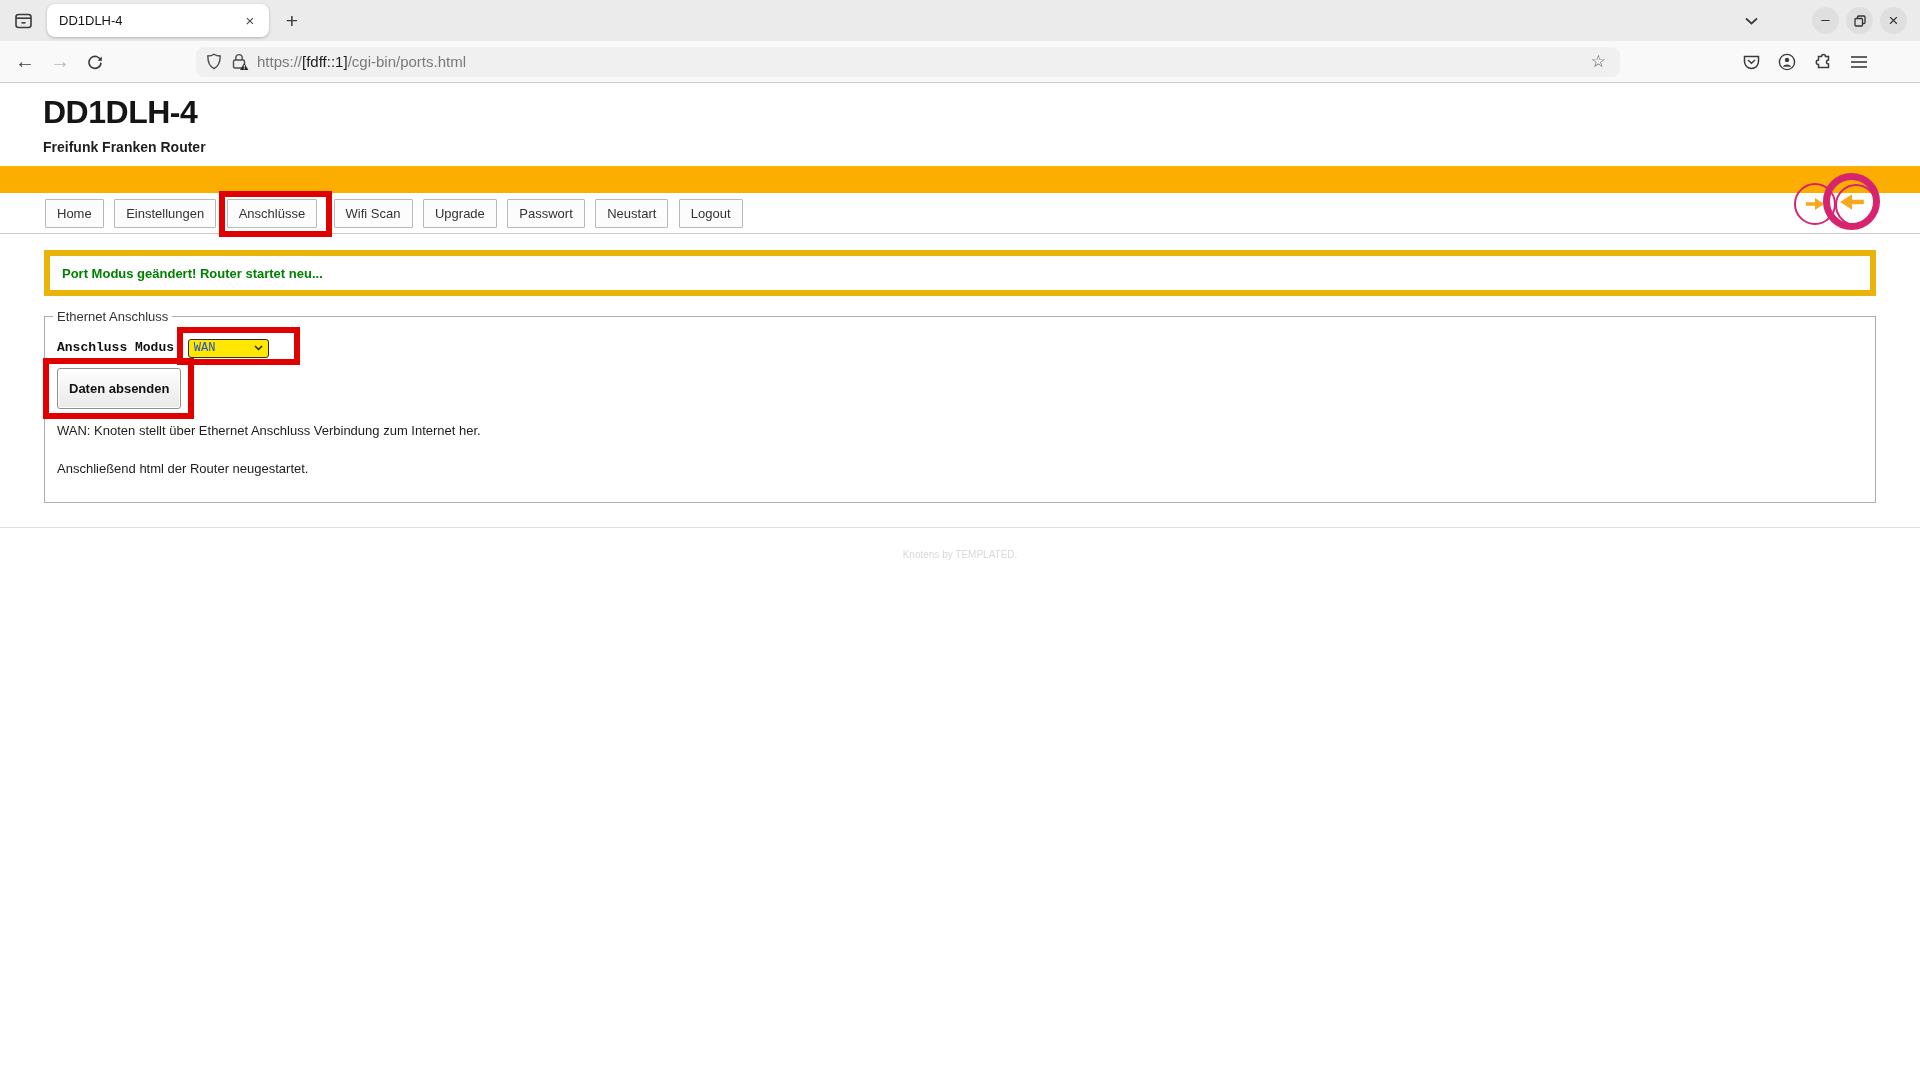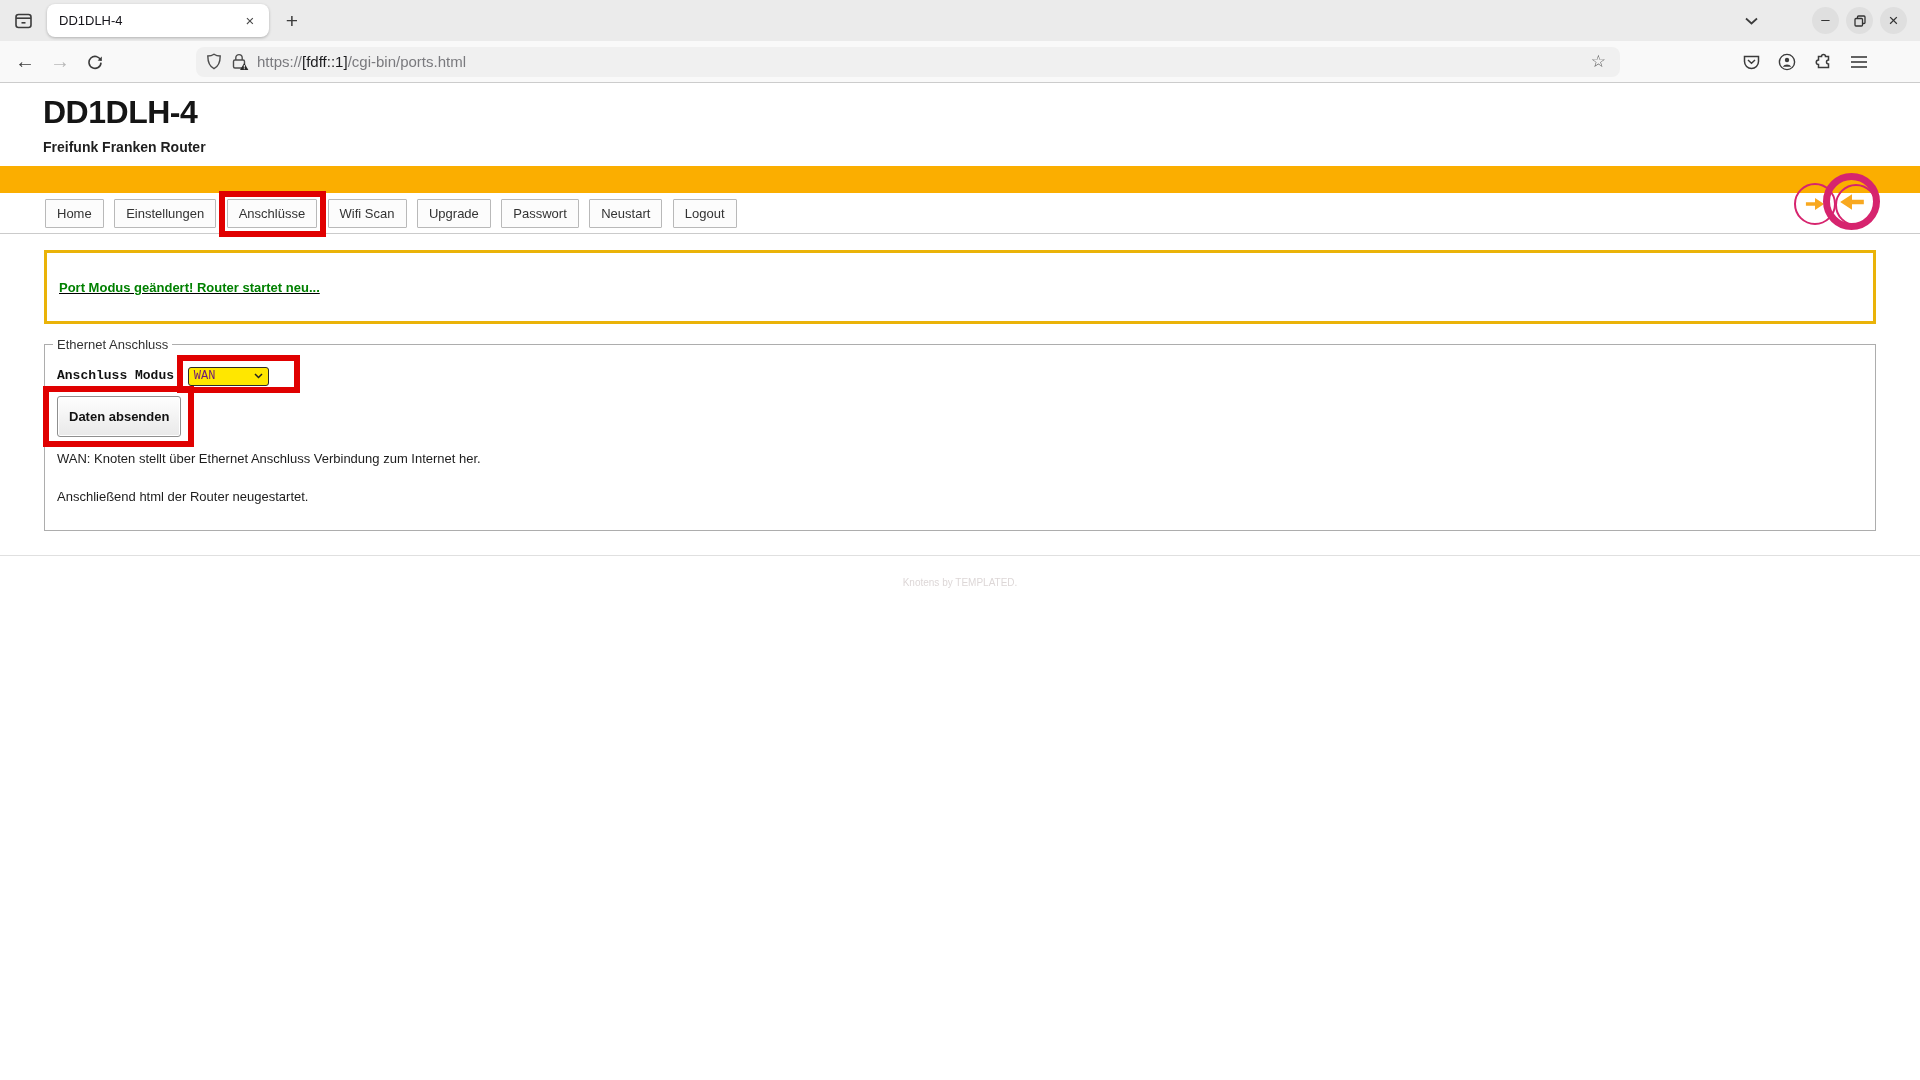--- a/index.html
+++ b/index.html
@@ -42,32 +42,32 @@
   .site-header { padding:11px 0 0 43px; }
   .site-title { font-size:32px; font-weight:bold; color:#151515; letter-spacing:-0.5px; }
   .site-subtitle { margin-top:8px; font-size:14px; font-weight:bold; color:#1f1f1f; }
   .accent-bar { height:27px; margin-top:11px; background:var(--accent,#fbae00); }
 
   .menu { padding:6px 0 5px 45px; border-bottom:1px solid #cbcbcb; white-space:nowrap; }
   .menu-item { display:inline-block; border:1px solid #b9b9b9; background:#fcfcfc; color:#333;
                font-size:13px; padding:6px 11px; margin-right:6px; border-radius:1px; }
   .menu-item-wrap { position:relative; display:inline-block; }
 
-  .msgbox { margin:16px 44px 0; border:3px solid #eab308; padding:25px 12px;text-decoration:underline; }
+  .msgbox { margin:16px 44px 0; border:6px solid #eab308; padding:8px 12px; }
   .msgbox span { color:var(--msg-green,#008000); font-weight:bold; font-size:13px; }
 
   .fieldset { position:relative; margin:20px 44px 0; border:1px solid #adadad; padding:21px 12px 24px; }
   .legend { position:absolute; top:-8px; left:8px; background:#fff; padding:0 4px;
             font-size:13px; color:#333; }
   .mode-row { display:flex; align-items:center;font-family:Liberation Mono, monospace; }
   .mode-label { font-size:13px; font-weight:bold; color:#111; }
   .select-wrap { position:relative; display:inline-block; margin-left:6px; }
   .fake-select { display:inline-flex; align-items:center; width:81px; height:19px;
                  background:var(--select-yellow,#ffe700); border:1px solid #2b2b2b; border-radius:3px;
-                 padding:0 5px; font-size:12px; color:#701a75; }
+                 padding:0 5px; font-size:12px; color:#1d4ed8; }
   .fake-select .val { flex:1; }
   .submit-wrap { position:relative; display:inline-block; margin-top:10px; }
   .submit-btn { font-size:13px; color:#111; padding:12px 11px; border:1px solid #8f8f8f;
                 border-radius:3px; background:linear-gradient(#fefefe,#e9e9e9);
                 box-shadow:inset 0 0 0 1px #fff; font-family:"Liberation Sans",sans-serif;font-weight:bold; }
   .desc { margin-top:12px; font-size:13px; line-height:19px; color:#1d1d1d; }
   .note { margin-top:19px; font-size:13px; line-height:19px; color:#1d1d1d; }
   .note code { font-family:"Liberation Mono","DejaVu Sans Mono",monospace; font-size:12.5px; }
 
   .footer { margin-top:24px; border-top:1px solid #e0e0e0; text-align:center; padding:16px 0 30px; }
@@ -218,21 +218,21 @@
       </svg>
     </span>
   </div>
 
   <div class="accent-bar"></div>
 
   <div class="menu">
     <span class="menu-item">Home</span>
     <span class="menu-item">Einstellungen</span>
     <span class="menu-item-wrap">
-      <span class="menu-item" style="margin-right:0;">Anschlüsse</span>
+      <span class="menu-item" style="margin-right:6px;">Anschlüsse</span>
       <span class="anno anno-tab"></span>
     </span>
     <span class="menu-item" style="margin-left:6px;">Wifi Scan</span>
     <span class="menu-item">Upgrade</span>
     <span class="menu-item">Passwort</span>
     <span class="menu-item">Neustart</span>
     <span class="menu-item">Logout</span>
   </div>
 
   <div class="msgbox">

